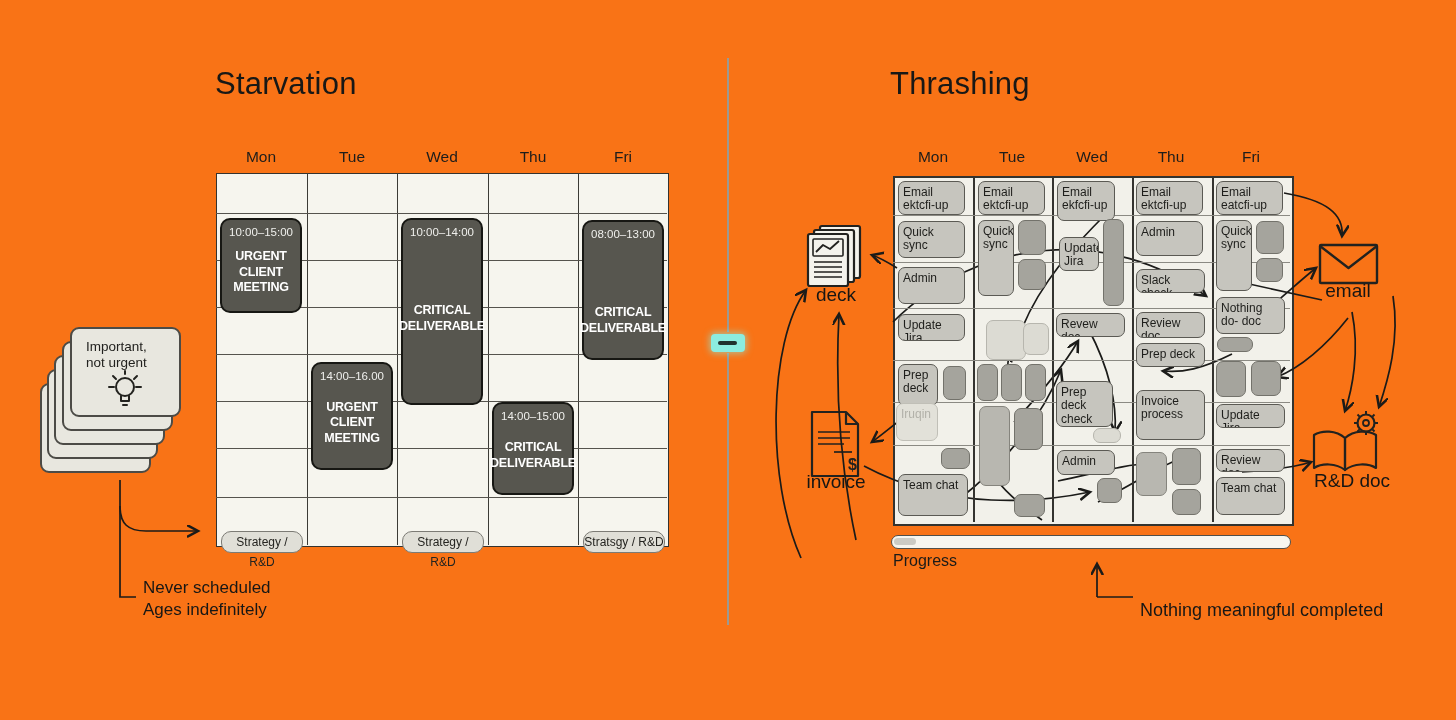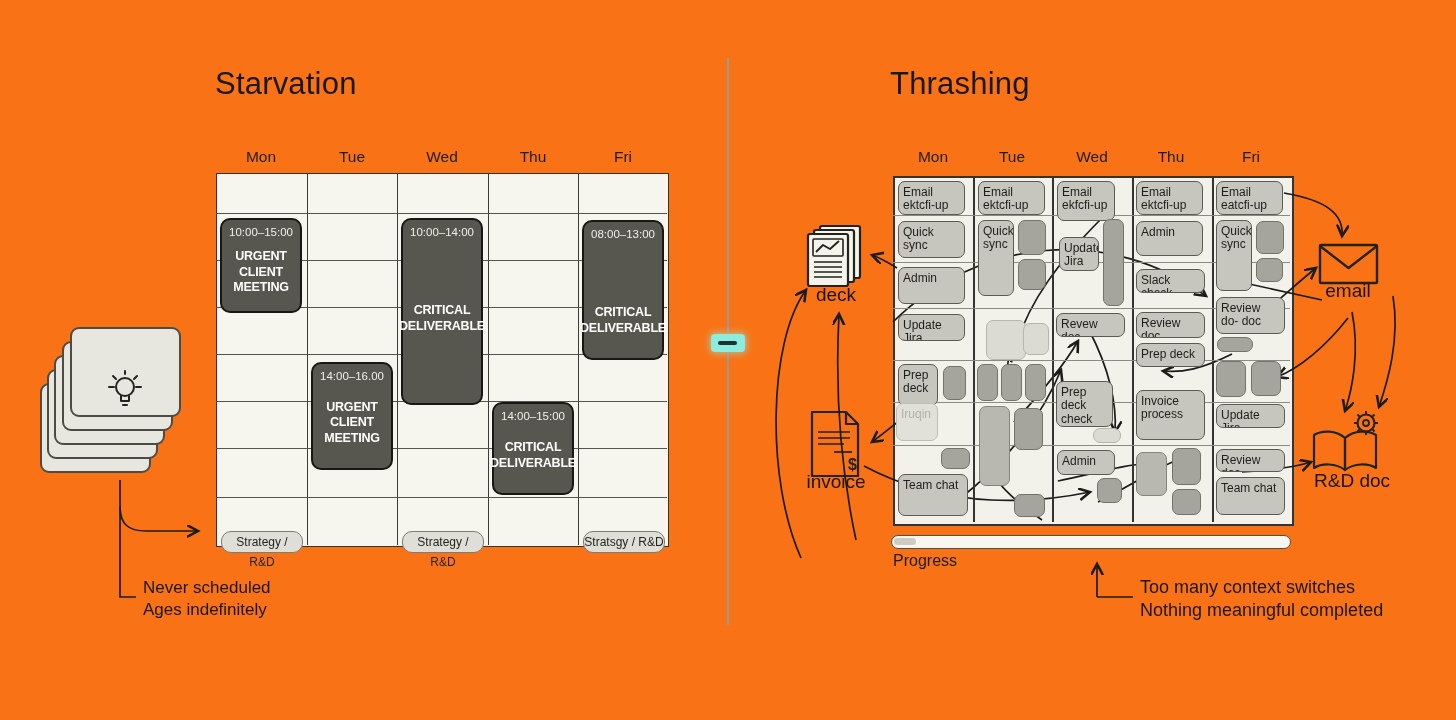--- a/index.html
+++ b/index.html
@@ -54,20 +54,24 @@
   <div class="title" style="left:890px;top:66px;">Thrashing</div>
 
   <div class="cal"></div>
 
   <div>
     <div class="note" style="left:40px;top:383px;"></div>
     <div class="note" style="left:47px;top:369px;"></div>
     <div class="note" style="left:54px;top:355px;"></div>
     <div class="note" style="left:62px;top:341px;"></div>
     <div class="note" style="left:70px;top:327px;">
+      <div class="note-top">
+        <span>Important,</span><br>
+        <span>not urgent</span>
+      </div>
       <svg width="107" height="46" style="position:absolute;left:0;top:38px;">
         <g stroke="#23231f" stroke-width="2" fill="none" stroke-linecap="round">
           <circle cx="53" cy="20" r="9"></circle>
           <path d="M49,29 L49,34 M57,29 L57,34 M49,34 L57,34 M51,38 L55,38"></path>
           <path d="M37,20 L42,20 M64,20 L69,20 M41,9 L44,12 M65,9 L62,12 M53,4 L53,7"></path>
         </g>
       </svg>
     </div>
   </div>
 
@@ -122,21 +126,20 @@
       <path d="M1366,411 V414 M1366,432 V435 M1354,423 H1357 M1375,423 H1378 M1357.5,414.5 L1359.6,416.6 M1372.4,429.4 L1374.5,431.5 M1374.5,414.5 L1372.4,416.6 M1359.6,429.4 L1357.5,431.5" stroke-width="2"></path>
     </g>
   </svg>
   <div class="icon-label" style="left:1308px;top:470px;width:88px;">R&amp;D doc</div>
 
   <div class="progress-outer">
     <div class="progress-fill"></div>
   </div>
   <div class="progress-label">Progress</div>
 
-  <div class="caption-r" style="left:1140px;top:576px;">Too many context switches</div>
   <div class="caption-r" style="left:1140px;top:599px;">Nothing meaningful completed</div>
 
   <svg id="flow" class="overlay" width="1456" height="720">
     <defs>
       <marker id="ah" markerWidth="10" markerHeight="10" refX="6.5" refY="3.5" orient="auto">
         <path d="M0,0 L6.5,3.5 L0,7" fill="none" stroke="#1b1b19" stroke-width="1.5"></path>
       </marker>
     </defs>
   <path d="M120,480 L120,597 L136,597" fill="none" stroke="#1b1b19" stroke-width="1.7"></path>
       <path d="M120,506 C120,524 128,531 146,531 L198,531" fill="none" stroke="#1b1b19" stroke-width="1.7" marker-end="url(#ah)"></path>
@@ -255,20 +258,20 @@
     <div class="task" style="left: 1136px; top: 312px; width: 69px; height: 26px;">Review doc</div>
     <div class="task" style="left: 1136px; top: 343px; width: 69px; height: 24px;">Prep deck</div>
     <div class="task" style="left: 1136px; top: 390px; width: 69px; height: 50px;">Invoice process</div>
     <div class="task mid" style="left: 1136px; top: 452px; width: 31px; height: 44px;"></div>
     <div class="task dark" style="left: 1172px; top: 448px; width: 29px; height: 37px;"></div>
     <div class="task dark" style="left: 1172px; top: 489px; width: 29px; height: 26px;"></div>
     <div class="task" style="left: 1216px; top: 181px; width: 67px; height: 34px;">Email eatcfi-up</div>
     <div class="task" style="left: 1216px; top: 220px; width: 36px; height: 71px;">Quick sync</div>
     <div class="task dark" style="left: 1256px; top: 221px; width: 28px; height: 33px;"></div>
     <div class="task dark" style="left: 1256px; top: 258px; width: 27px; height: 24px;"></div>
-    <div class="task" style="left: 1216px; top: 297px; width: 69px; height: 37px;">Review do- doc</div>
+    <div class="task" style="left: 1216px; top: 297px; width: 69px; height: 37px;">Nothing do- doc</div>
     <div class="task dark" style="left: 1217px; top: 337px; width: 36px; height: 15px;"></div>
     <div class="task dark" style="left: 1216px; top: 361px; width: 30px; height: 36px;"></div>
     <div class="task dark" style="left: 1251px; top: 361px; width: 30px; height: 35px;"></div>
     <div class="task" style="left: 1216px; top: 404px; width: 69px; height: 24px;">Update Jira</div>
     <div class="task" style="left: 1216px; top: 449px; width: 69px; height: 23px;">Review doc</div>
     <div class="task" style="left: 1216px; top: 477px; width: 69px; height: 38px;">Team chat</div>
   </div>
 
 </body></html>

